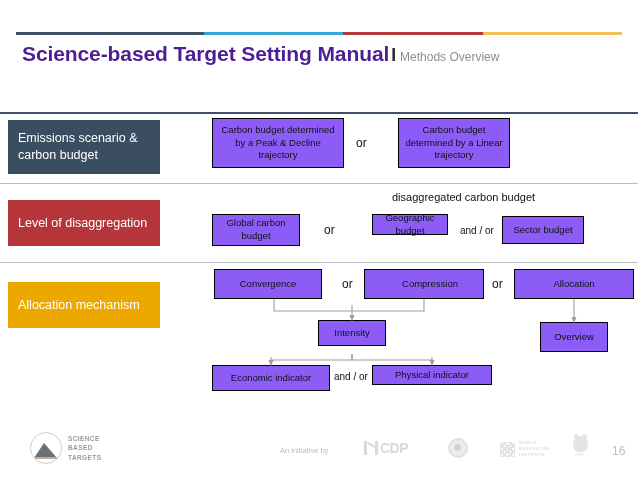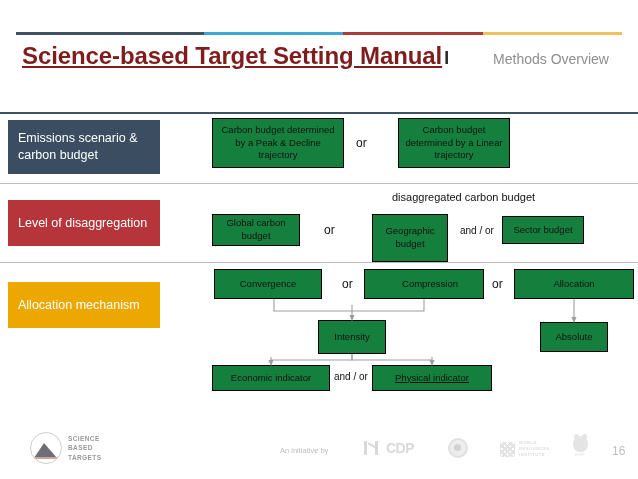--- a/index.html
+++ b/index.html
@@ -32,37 +32,35 @@
   .seg-4 { width: 23%; background: #f0c05a; }
 
   
   .title-row {
     position: absolute;
     left: 22px;
     top: 42px;
     white-space: nowrap;
   }
   .title-strong {
-    font-size: 24px;
+    font-size: 21px;
     font-weight: bold;
-    color: #7f1d1d;
+    color: #4c1d95;
     letter-spacing: -0.1px;
-    text-decoration: underline;
   }
   .title-sep {
     font-size: 17.5px;
     font-weight: bold;
     color: #262626;
     margin: 0 4px 0 2px;
   }
   .title-light {
-    font-size: 14px;
+    font-size: 12px;
     font-weight: normal;
     color: #8e8e8e;
-    margin-left: 40px;
   }
 
   
   .sep {
     position: absolute;
     left: 0;
     height: 1px;
     background: #b9bcc0;
   }
   .sep-top   { top: 112px; left: 0px;  width: 638px; background: #3f5165; height: 1.5px; }
@@ -84,48 +82,48 @@
   }
   .cat-emissions   { top: 120px; height: 54px; background: #3a4d61; }
   .cat-disagg      { top: 200px; height: 46px; background: #b5353a; }
   .cat-allocation  { top: 282px; height: 46px; background: #eda800; }
 
   
   .box {
     position: absolute;
     box-sizing: border-box;
     border: 1px solid #000000;
-    background: #15803d;
+    background: #8b5cf6;
     display: flex;
     align-items: center;
     justify-content: center;
     text-align: center;
     font-size: 9.5px;
     line-height: 1.35;
     color: #111111;
     padding: 2px 4px;
   }
 
   
   .box-peak   { left: 212px; top: 118px; width: 132px; height: 50px; }
   .box-linear { left: 398px; top: 118px; width: 112px; height: 50px; }
 
   
   .box-global { left: 212px; top: 214px; width: 88px;  height: 32px; }
-  .box-geo    { left: 372px; top: 214px; width: 76px;  height: 48px; }
+  .box-geo    { left: 372px; top: 214px; width: 76px;  height: 21px; }
   .box-sector { left: 502px; top: 216px; width: 82px;  height: 28px; }
 
   
   .box-converge   { left: 214px; top: 269px; width: 108px; height: 30px; }
   .box-compress   { left: 364px; top: 269px; width: 120px; height: 30px; padding-left: 16px; }
   .box-contract   { left: 514px; top: 269px; width: 120px; height: 30px; }
-  .box-intensity  { left: 318px; top: 320px; width: 68px;  height: 34px; }
+  .box-intensity  { left: 318px; top: 320px; width: 68px;  height: 26px; }
   .box-absolute   { left: 540px; top: 322px; width: 68px;  height: 30px; }
   .box-economic   { left: 212px; top: 365px; width: 118px; height: 26px; }
-  .box-physical   { left: 372px; top: 365px; width: 120px; height: 26px; text-decoration: underline; }
+  .box-physical   { left: 372px; top: 365px; width: 120px; height: 20px; }
 
   
   .conn {
     position: absolute;
     font-size: 11px;
     color: #111111;
     white-space: nowrap;
   }
   .conn-small {
     position: absolute;
@@ -214,21 +212,21 @@
   .logo {
     position: absolute;
     color: #d6d6d6;
     white-space: nowrap;
   }
   .logo-cdp {
     left: 364px;
     top: 440px;
     display: flex;
     align-items: center;
-    gap: 8px;
+    gap: 2px;
   }
   .cdp-glyph {
     width: 14px;
     height: 14px;
     position: relative;
   }
   .cdp-glyph span {
     position: absolute;
     background: #d9d9d9;
   }
@@ -384,21 +382,21 @@
   <span>Compression</span>
 </div>
 <div class="conn or-4">or</div>
 <div class="box box-contract">
   <span>Allocation</span>
 </div>
 <div class="box box-intensity">
   <span>Intensity</span>
 </div>
 <div class="box box-absolute">
-  <span>Absolute</span>
+  <span>Overview</span>
 </div>
 <div class="box box-economic">
   <span>Economic indicator</span>
 </div>
 <div class="conn-small andor-2">and / or</div>
 <div class="box box-physical">
   <span>Physical indicator</span>
 </div>
 
 <svg class="flow-svg">

